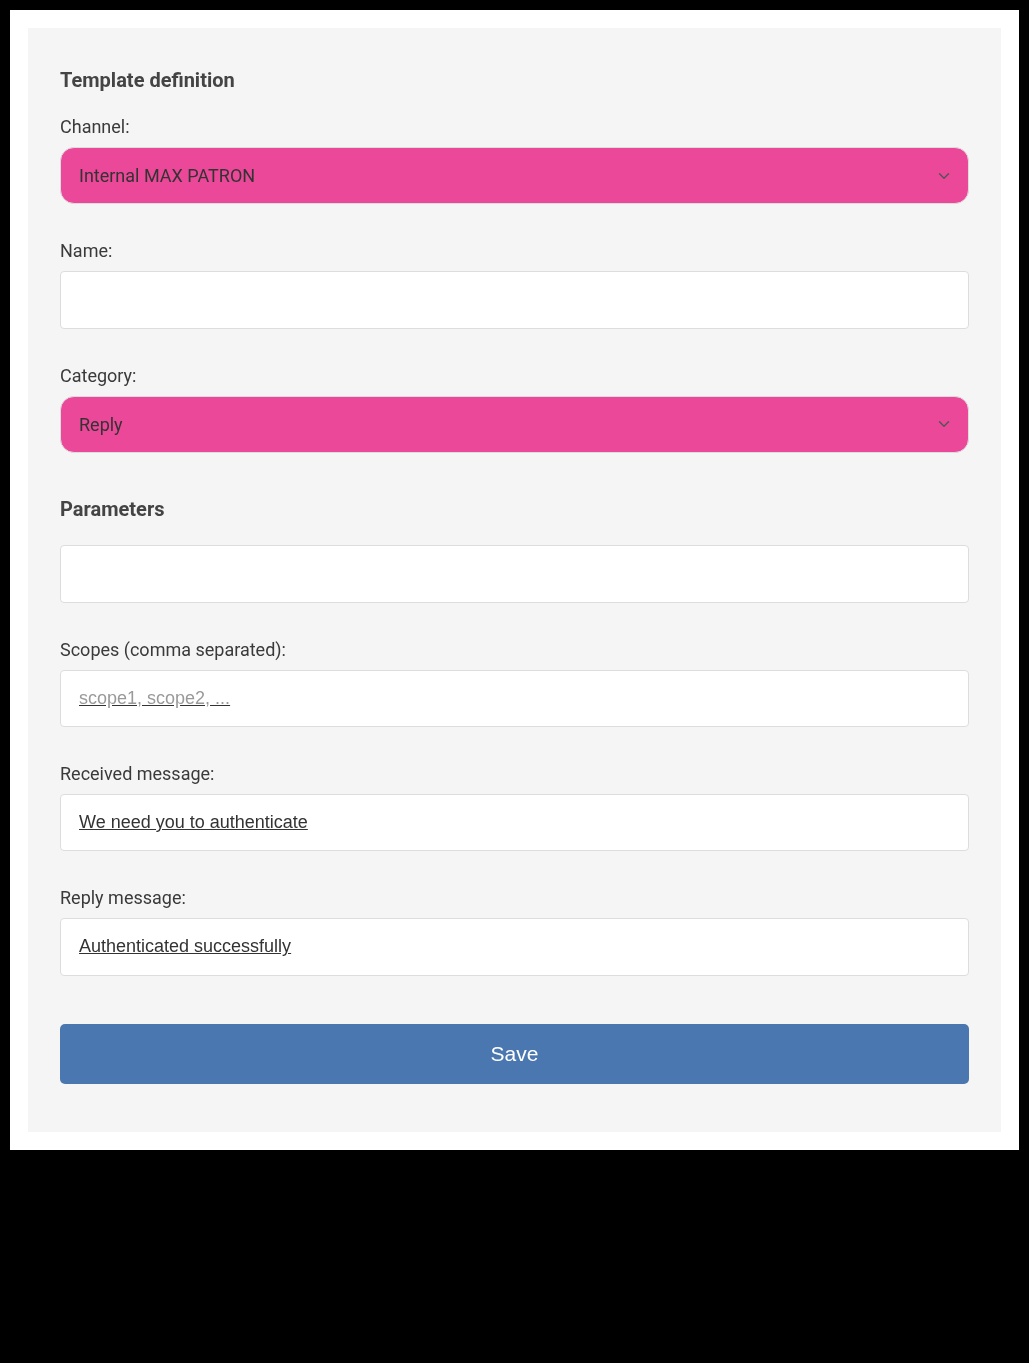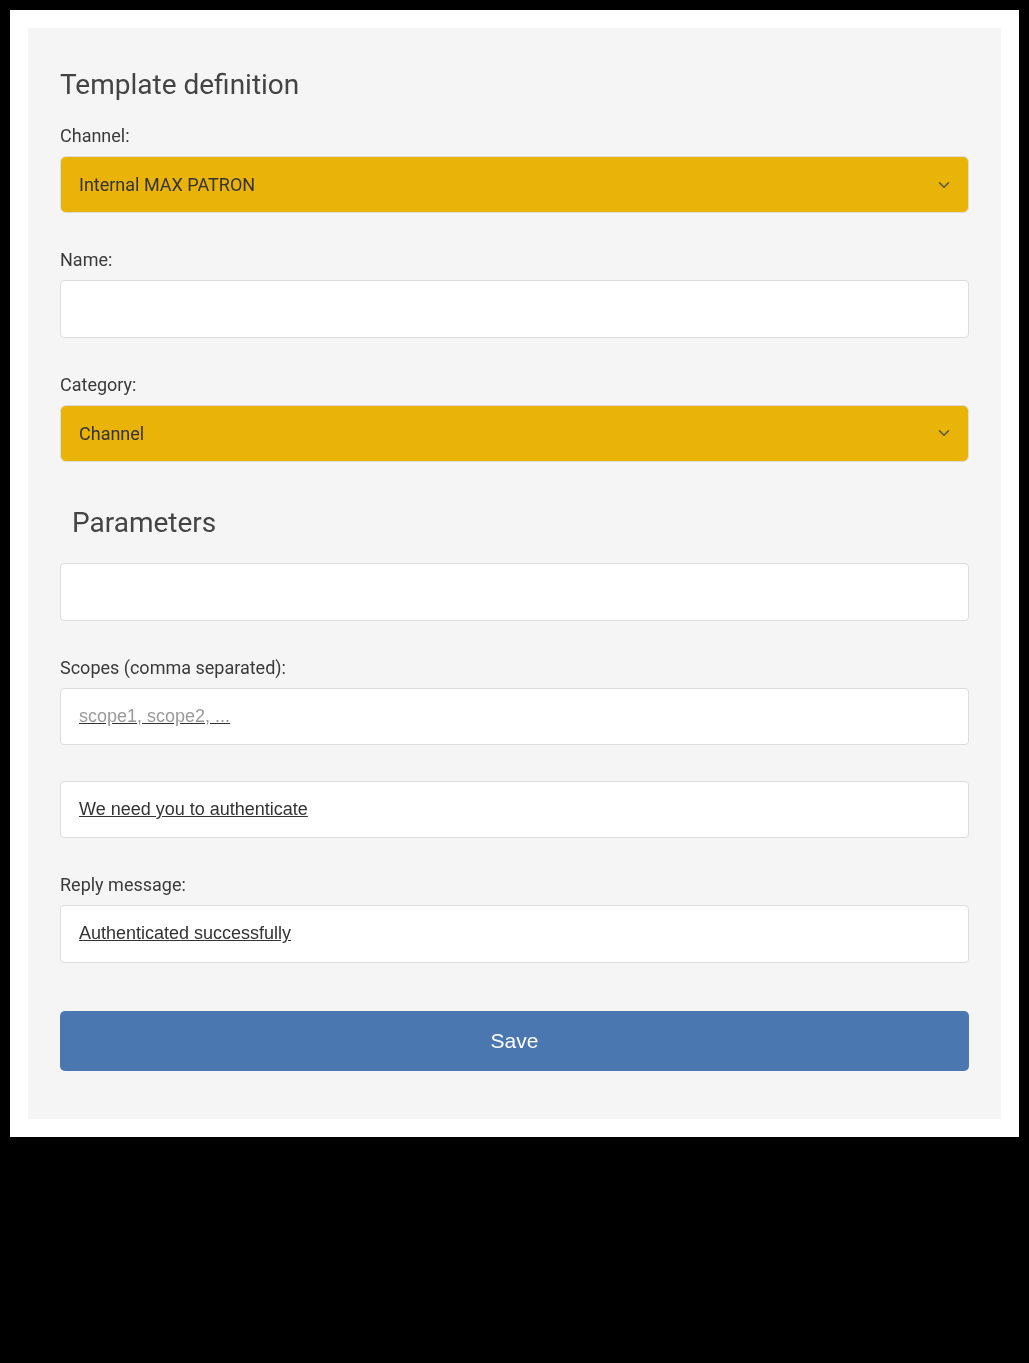--- a/index.html
+++ b/index.html
@@ -14,43 +14,43 @@
     }
     .outer {
       background: #fff;
       padding: 18px;
     }
     .panel {
       background: #f5f5f5;
       padding: 40px 32px 48px 32px;
     }
     h2.section-title {
-      font-size: 28px;
-      font-weight: 400;
+      font-size: 20px;
+      font-weight: 700;
       color: #444;
       margin-bottom: 24px;
     }
     .field-group {
       margin-bottom: 36px;
     }
     .field-label {
       font-size: 18px;
       color: #3a3a3a;
       margin-bottom: 10px;
       display: block;
     }
     .select-wrap {
       position: relative;
       width: 100%;
     }
     .select-control {
       width: 100%;
-      background: #eab308;
+      background: #ec4899;
       border: 1px solid #ddd;
-      border-radius: 6px;
+      border-radius: 14px;
       padding: 16px 44px 16px 18px;
       font-size: 18px;
       color: #333;
       appearance: none;
       -webkit-appearance: none;
       cursor: pointer;
       line-height: 1.3;
     }
     .chevron {
       position: absolute;
@@ -83,21 +83,20 @@
       border: none;
       border-radius: 5px;
       padding: 18px 0;
       font-size: 21px;
       font-weight: 400;
       cursor: pointer;
       margin-top: 12px;
     }
     .section-gap {
       margin-top: 44px;
-      margin-left: 12px;
     }
   </style>
 </head>
 <body>
 
 <div class="outer">
   <div class="panel">
 
     
     <h2 class="section-title">Template definition</h2>
@@ -115,21 +114,21 @@
     </div>
 
     <div class="field-group">
       <label class="field-label">Name:</label>
       <input type="text" class="text-input" value="" style="">
     </div>
 
     <div class="field-group">
       <label class="field-label">Category:</label>
       <div class="select-wrap">
-        <div class="select-control">Channel</div>
+        <div class="select-control">Reply</div>
         <span class="chevron">
           <svg width="18" height="18" viewBox="0 0 24 24" fill="none" stroke="#555" stroke-width="2" stroke-linecap="round" stroke-linejoin="round">
               <polyline points="6 9 12 15 18 9"></polyline>
             </svg>
         </span>
       </div>
     </div>
 
     
     <h2 class="section-title section-gap">Parameters</h2>
@@ -137,20 +136,21 @@
     <div class="field-group">
       <input type="text" class="text-input" value="" style="">
     </div>
 
     <div class="field-group">
       <label class="field-label">Scopes (comma separated):</label>
       <input type="text" class="text-input" placeholder="scope1, scope2, ..." style="">
     </div>
 
     <div class="field-group">
+      <label class="field-label">Received message:</label>
       <input type="text" class="text-input" value="We need you to authenticate" style="">
     </div>
 
     <div class="field-group">
       <label class="field-label">Reply message:</label>
       <input type="text" class="text-input" value="Authenticated successfully" style="">
     </div>
 
     <button class="save-btn">Save</button>
 

